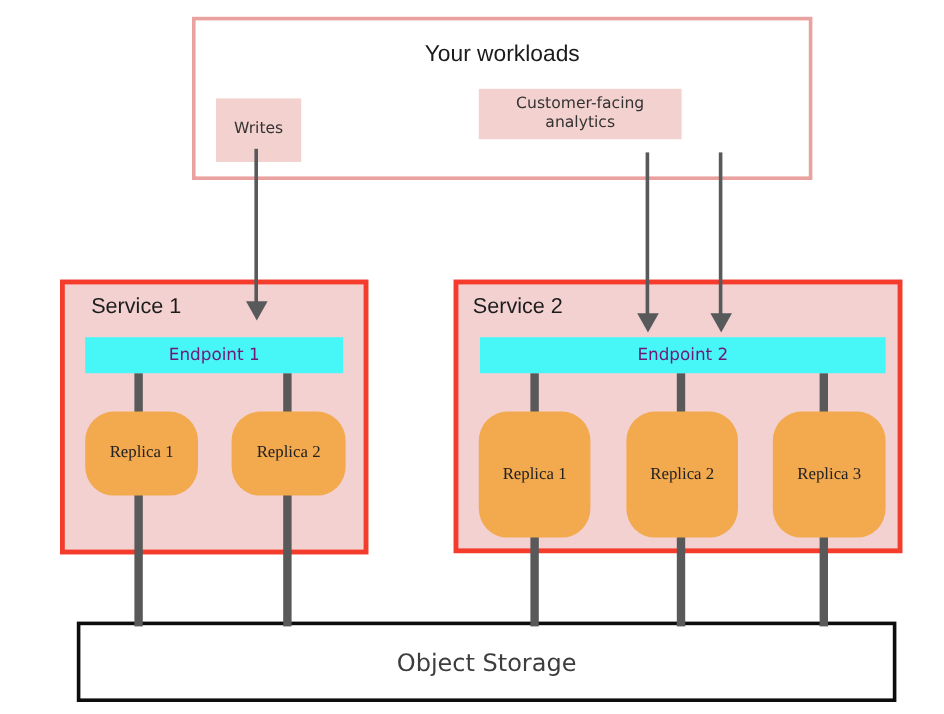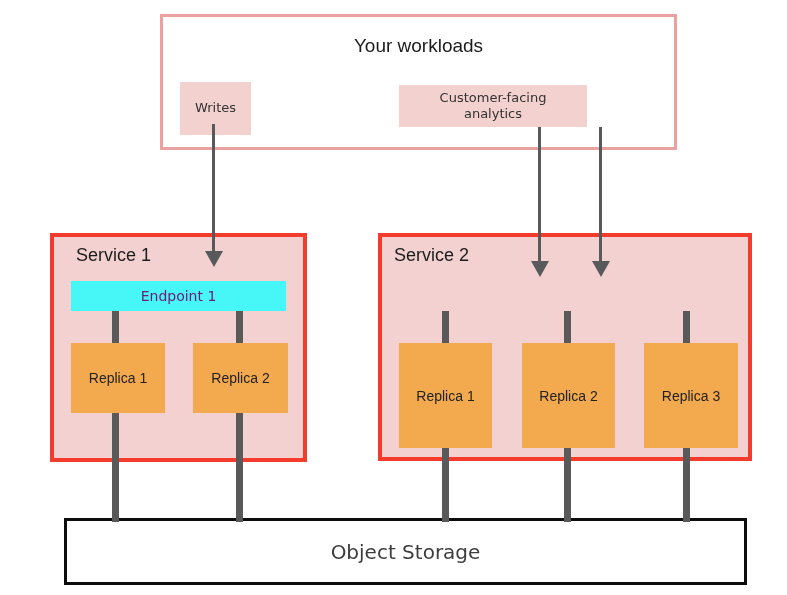--- a/index.html
+++ b/index.html
@@ -60,24 +60,25 @@
     background:var(--endpoint-bg);
     color:#701a75;
     font-family:"DejaVu Sans","Liberation Sans",sans-serif;
     font-size:14px;
     display:flex;align-items:center;justify-content:center;
     z-index:3;
   }
   .replica-box{
     background:var(--replica-bg);
     color:#222222;
-    font-family:Liberation Sans, sans-serif;
+    font-family:Liberation Serif, serif;
     font-size:14px;
     display:flex;align-items:center;justify-content:center;
     z-index:3;
+    border-radius:24px;
   }
   .connector{
     width:7px;
     background:var(--connector);
     z-index:2;
   }
 
   
   .storage-box{
     border:3px solid var(--storage-border);
@@ -93,21 +94,21 @@
 <body>
 
 <div class="stage">
 
   <div class="abs workloads-box" style="left:148px;top:14px;width:517px;height:136px;"></div>
   <div class="abs workloads-title" style="left:148px;top:35px;width:517px;">Your workloads</div>
 
   <div class="abs chip" style="left:168px;top:82px;width:71px;height:53px;">
     <span>Writes</span>
   </div>
-  <div class="abs chip" style="left:387px;top:85px;width:188px;height:42px;padding:4px 14px;">
+  <div class="abs chip" style="left:387px;top:74px;width:169px;height:42px;padding:4px 14px;">
     <span>Customer-facing analytics</span>
   </div>
 
   <div class="abs arrow-line" style="left:200px;top:124px;height:130px;"></div>
   <div class="abs arrow-head" style="left:193px;top:251px;"></div>
 
   <div class="abs arrow-line" style="left:526px;top:127px;height:136px;"></div>
   <div class="abs arrow-head" style="left:519px;top:261px;"></div>
 
   <div class="abs arrow-line" style="left:587px;top:127px;height:136px;"></div>
@@ -130,20 +131,23 @@
     <span>Replica 2</span>
   </div>
 
   <div class="abs service-box" style="left:366px;top:233px;width:374px;height:228px;"></div>
   <div class="abs service-label" style="left:382px;top:245px;">Service 2</div>
 
   <div class="abs connector" style="left:430px;top:311px;height:211px;"></div>
   <div class="abs connector" style="left:552px;top:311px;height:211px;"></div>
   <div class="abs connector" style="left:671px;top:311px;height:211px;"></div>
 
+  <div class="abs endpoint-bar" style="left:388px;top:281px;width:338px;height:30px;">
+    <span>Endpoint 2</span>
+  </div>
 
   <div class="abs replica-box" style="left:387px;top:343px;width:93px;height:105px;">
     <span>Replica 1</span>
   </div>
   <div class="abs replica-box" style="left:510px;top:343px;width:93px;height:105px;">
     <span>Replica 2</span>
   </div>
   <div class="abs replica-box" style="left:632px;top:343px;width:94px;height:105px;text-align:right;">
     <span>Replica 3</span>
   </div>

